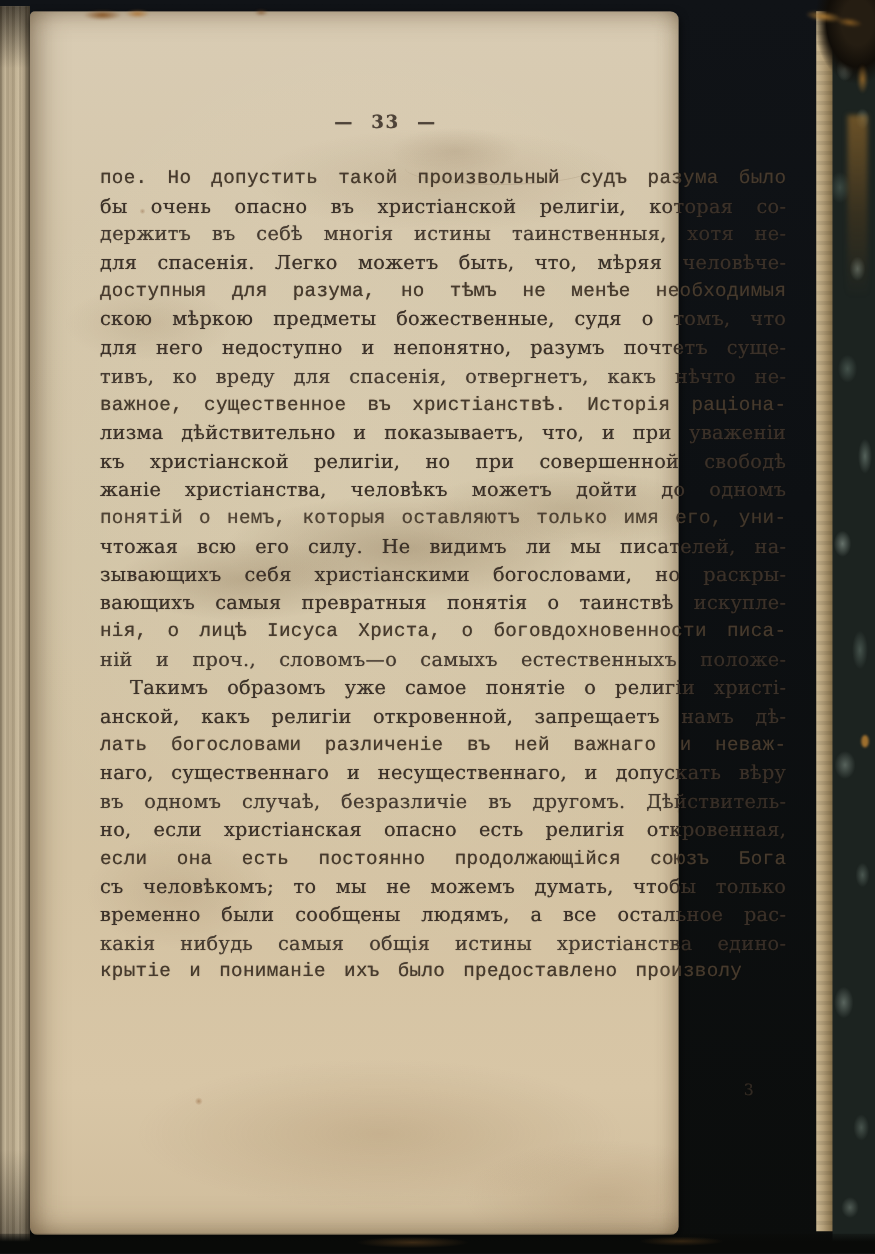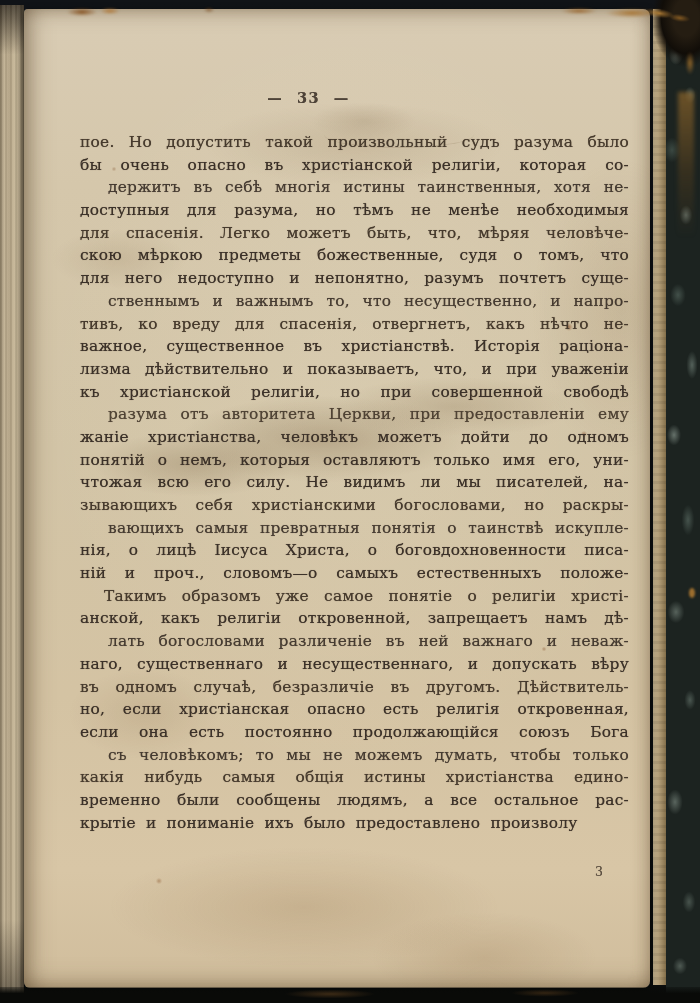--- a/index.html
+++ b/index.html
@@ -47,21 +47,21 @@
     position:absolute;left:678px;top:92px;width:16px;height:145px;
     background:linear-gradient(180deg, rgba(128,94,42,.8), rgba(95,68,30,.4) 55%, rgba(95,68,30,0));
     filter:blur(2px);
   }
   .cover-fleck{
     position:absolute;left:689px;top:588px;width:6px;height:10px;border-radius:50%;
     background:rgba(190,130,50,.8);filter:blur(1px);
   }
   
   .page{
-    position:absolute;left:24px;top:9px;width:626px;height:979px;
+    position:absolute;left:24px;top:9px;width:519px;height:979px;
     border-radius:4px 7px 7px 6px;
     background:
       radial-gradient(420px 520px at 52% 40%, rgba(255,250,235,.10), rgba(255,250,235,0) 75%),
       linear-gradient(180deg,#d9ccb4 0%,#d5c7ab 18%,#d2c4a6 45%,#d4c3a3 70%,#d8c6a6 88%,#d0bd9c 100%);
     box-shadow:
       inset 16px 0 26px -14px rgba(85,65,40,.6),
       inset -10px 0 18px -10px rgba(95,75,48,.42),
       inset 0 12px 22px -12px rgba(95,75,48,.42),
       inset 0 -14px 26px -14px rgba(90,68,40,.5),
       0 3px 8px rgba(0,0,0,.7);
@@ -127,22 +127,22 @@
     position:absolute;left:56px;top:122px;width:549px;
     color:var(--ink,#3b3129);
   }
   .tl{
     height:22.7px;line-height:22.7px;font-size:15.4px;letter-spacing:.25px;word-spacing:1px;
     text-align:justify;text-align-last:justify;white-space:nowrap;
     text-shadow:0 0 .7px rgba(58,44,30,.75);
   }
   .tl.noj{text-align-last:left;}
   .tl.indent{text-indent:24px;}
-  .tl:nth-of-type(4n+1){color:#463a2d;}
-  .tl:nth-of-type(5n+3){opacity:.93;margin-left:28px;}
+  .tl:nth-of-type(4n+1){color:#463a2d;font-family:Liberation Mono, monospace;}
+  .tl:nth-of-type(5n+3){opacity:.93;}
   .signature{
     position:absolute;left:560px;top:855px;width:30px;text-align:center;
     font-size:12.5px;color:var(--ink,#3b3129);opacity:.8;
     text-shadow:0 0 .6px rgba(58,44,30,.7);
   }
   .emboss{
     position:absolute;left:300px;top:112px;width:150px;height:26px;border-radius:50%;
     border-bottom:1px solid rgba(120,100,70,.18);pointer-events:none;
   }
 </style>
@@ -160,47 +160,45 @@
     <div class="stains"></div>
     <div class="burn-top"></div>
     <div class="emboss"></div>
 
     <div class="folio">— 33 —</div>
 
     <div class="body-lines">
         <div class="tl">пое. Но допустить такой произвольный судъ разума было</div>
         <div class="tl">бы очень опасно въ христіанской религіи, которая со-</div>
         <div class="tl">держитъ въ себѣ многія истины таинственныя, хотя не-</div>
+        <div class="tl">для спасенія. Легко можетъ быть, что, мѣряя человѣче-</div>
         <div class="tl">доступныя для разума, но тѣмъ не менѣе необходимыя</div>
-        <div class="tl">для спасенія. Легко можетъ быть, что, мѣряя человѣче-</div>
         <div class="tl">скою мѣркою предметы божественные, судя о томъ, что</div>
         <div class="tl">для него недоступно и непонятно, разумъ почтетъ суще-</div>
-        <div class="tl">ственнымъ и важнымъ то, что несущественно, и напро-</div>
         <div class="tl">тивъ, ко вреду для спасенія, отвергнетъ, какъ нѣчто не-</div>
         <div class="tl">важное, существенное въ христіанствѣ. Исторія раціона-</div>
         <div class="tl">лизма дѣйствительно и показываетъ, что, и при уваженіи</div>
         <div class="tl">къ христіанской религіи, но при совершенной свободѣ</div>
-        <div class="tl">разума отъ авторитета Церкви, при предоставленіи ему</div>
         <div class="tl">жаніе христіанства, человѣкъ можетъ дойти до одномъ</div>
         <div class="tl">понятій о немъ, которыя оставляютъ только имя его, уни-</div>
         <div class="tl">чтожая всю его силу. Не видимъ ли мы писателей, на-</div>
         <div class="tl">зывающихъ себя христіанскими богословами, но раскры-</div>
         <div class="tl">вающихъ самыя превратныя понятія о таинствѣ искупле-</div>
         <div class="tl">нія, о лицѣ Іисуса Христа, о боговдохновенности писа-</div>
         <div class="tl">ній и проч., словомъ—о самыхъ естественныхъ положе-</div>
         <div class="tl indent">Такимъ образомъ уже самое понятіе о религіи христі-</div>
         <div class="tl">анской, какъ религіи откровенной, запрещаетъ намъ дѣ-</div>
         <div class="tl">лать богословами различеніе въ ней важнаго и неваж-</div>
         <div class="tl">наго, существеннаго и несущественнаго, и допускать вѣру</div>
         <div class="tl">въ одномъ случаѣ, безразличіе въ другомъ. Дѣйствитель-</div>
         <div class="tl">но, если христіанская опасно есть религія откровенная,</div>
         <div class="tl">если она есть постоянно продолжающійся союзъ Бога</div>
         <div class="tl">съ человѣкомъ; то мы не можемъ думать, чтобы только</div>
+        <div class="tl">временно были сообщены людямъ, а все остальное рас-</div>
         <div class="tl">какія нибудь самыя общія истины христіанства едино-</div>
-        <div class="tl">временно были сообщены людямъ, а все остальное рас-</div>
         <div class="tl noj" style="word-spacing: 5px;">крытіе и пониманіе ихъ было предоставлено произволу</div>
       </div>
 
     <div class="signature">3</div>
   </div>
 
   <div class="corner-damage"></div>
   <div class="corner-gold"></div>
   <div class="corner-gold2"></div>
   <div class="bottom-band"></div>

